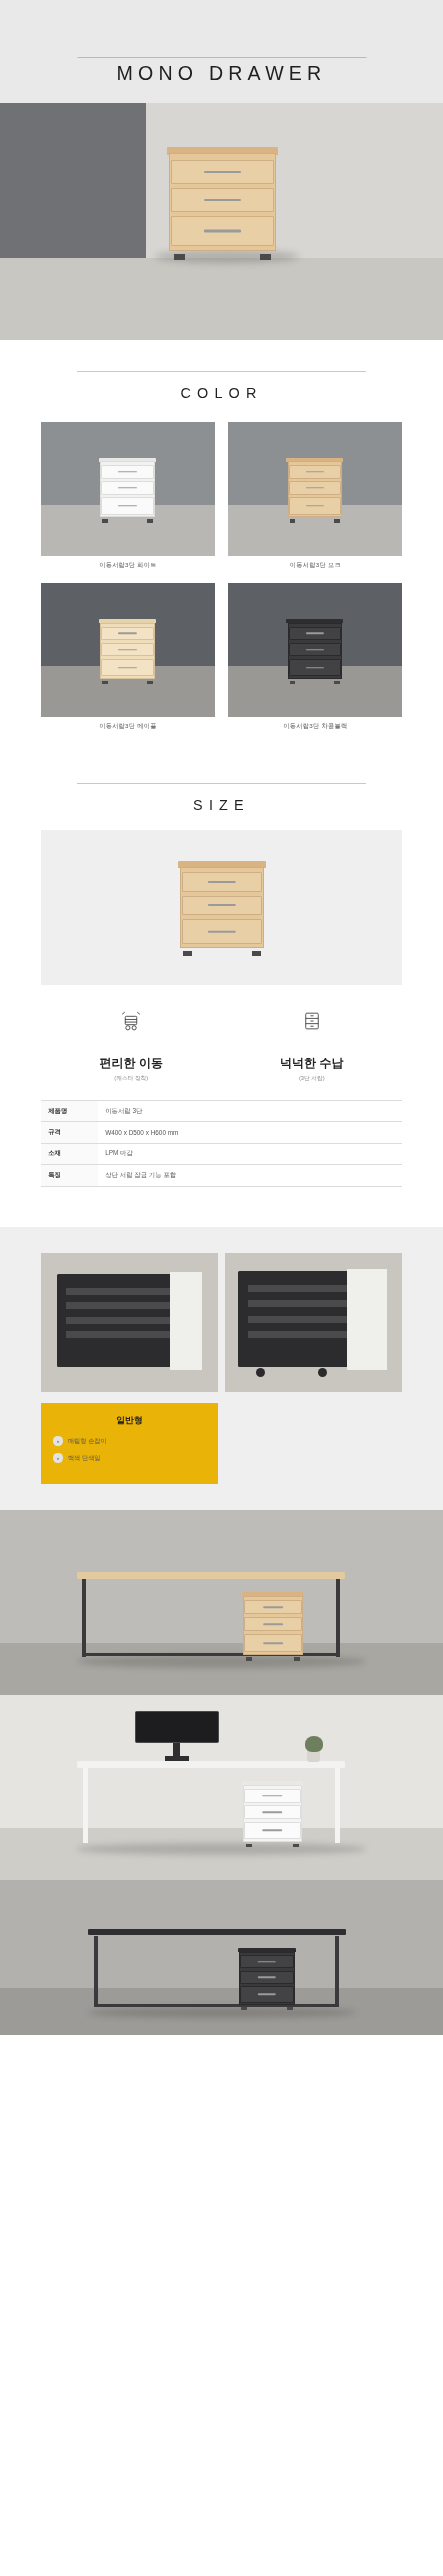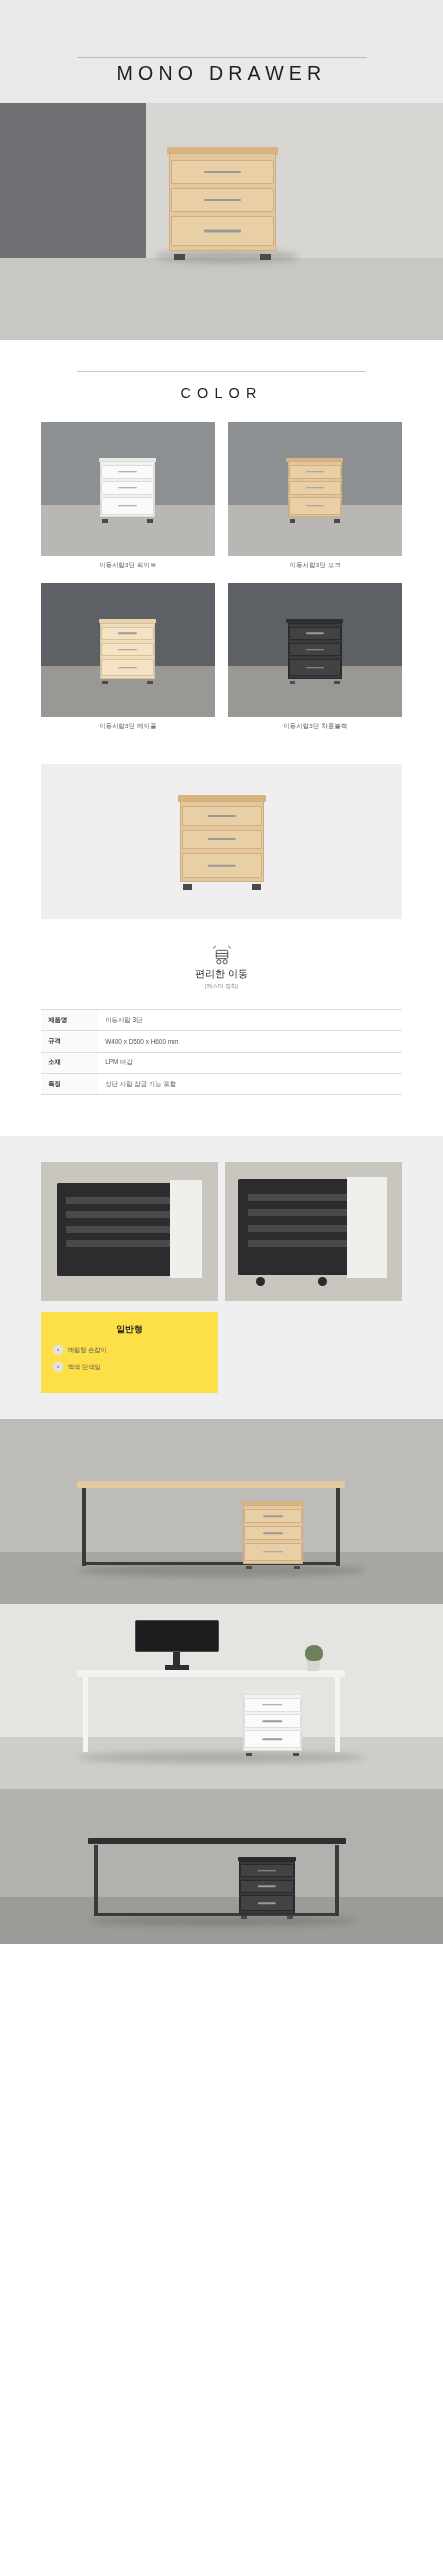--- a/index.html
+++ b/index.html
@@ -98,21 +98,21 @@
   .size-hero {
     width: 361px; height: 155px; margin: 12.4px auto 0;
     background: #efefef; position: relative; overflow:hidden;
   }
   .icon-row {
     width: 361px; margin: 17.5px auto 0;
     display:flex; justify-content: space-around; text-align:center;
   }
   .icon-item { width: 103px; }
   .icon-box { height: 29px; display:flex; align-items:flex-end; justify-content:center; }
-  .icon-title { font-size: 10px; font-weight:400; color:#222; margin-top: 1px; }
+  .icon-title { font-size: 12px; font-weight:700; color:#222; margin-top: 23px; }
   .icon-sub { font-size: 5.7px; color:#888; margin-top: 2.6px; }
 
   .spec-table {
     width: 361px; margin: 17.5px auto 0; border-collapse: collapse;
     font-size: 6.4px;
   }
   .spec-table td {
     border-top: 0.5px solid #dcdcdc; border-bottom: 0.5px solid #dcdcdc;
     padding: 5.7px 7.2px; color:#555;
   }
@@ -121,21 +121,21 @@
   
   .detail-sec { background:#efefef; padding: 26px 0 26px; margin-top: 25px; }
   .detail-imgs {
     width: 361px; margin: 0 auto; display:flex; gap: 7.2px;
   }
   .detail-img { width: 177px; height: 139px; position:relative; overflow:hidden; background:#c9c6c0; }
   .type-cards {
     width: 361px; margin: 11.3px auto 0; display:flex; gap: 7.2px;
   }
   .type-card {
-    width: 177px; background:#fde047; padding: 11.3px 12.4px 14.4px;
+    width: 177px; background:#eab308; padding: 11.3px 12.4px 14.4px;
   }
   .type-card h4 {
     margin:0 0 9.3px; text-align:center; font-size: 8.8px; font-weight:700; color:#222;
   }
   .feat { display:flex; gap:5.2px; margin-bottom: 7.2px; }
   .feat .bullet {
     flex: 0 0 9.3px; height:9.3px; border-radius:50%;
     background:#e3e3e3; display:flex; align-items:center; justify-content:center;
     font-size:4.6px; color:#8a8a8a; margin-top:0.5px;
   }
@@ -248,20 +248,24 @@
             <div class="leg" style="right:6%;"></div>
           </div>
         </div>
         <div class="color-cap">이동서랍3단 차콜블랙</div>
       </div>
 
     </div>
   </section>
 
   <section class="size-sec">
+    <div class="section-head">
+      <div class="line"></div>
+      <div class="section-title">SIZE</div>
+    </div>
 
     <div class="size-hero">
       <div class="unit" style="left:137px; top:31px; width:88px; height:90px;">
         <div class="top"></div>
         <div class="body"></div>
         <div class="dr" style="top:12%; height:22%;"></div>
         <div class="dr" style="top:38%; height:22%;"></div>
         <div class="dr" style="top:64%; height:28%;"></div>
         <div class="leg" style="left:6%;"></div>
         <div class="leg" style="right:6%;"></div>
@@ -278,20 +282,34 @@
             <line x1="12" y1="25" x2="34" y2="25"></line>
             <circle cx="17" cy="36" r="4"></circle>
             <circle cx="29" cy="36" r="4"></circle>
             <path d="M6 10 L11 6 M40 10 L35 6"></path>
           </svg>
         </div>
         <div class="icon-title">편리한 이동</div>
         <div class="icon-sub">(캐스터 장착)</div>
       </div>
 
+      <div class="icon-item">
+        <div class="icon-box">
+          <svg width="24" height="23" viewBox="0 0 46 44" fill="none" stroke="#333" stroke-width="1.6">
+            <rect x="11" y="8" width="24" height="30" rx="2"></rect>
+            <line x1="11" y1="18" x2="35" y2="18"></line>
+            <line x1="11" y1="28" x2="35" y2="28"></line>
+            <line x1="20" y1="13" x2="26" y2="13"></line>
+            <line x1="20" y1="23" x2="26" y2="23"></line>
+            <line x1="20" y1="33" x2="26" y2="33"></line>
+          </svg>
+        </div>
+        <div class="icon-title">넉넉한 수납</div>
+        <div class="icon-sub">(3단 서랍)</div>
+      </div>
 
 
     </div>
 
     <table class="spec-table">
       <tbody>
         <tr>
           <td class="k">제품명</td>
           <td>이동서랍 3단</td>
         </tr>

